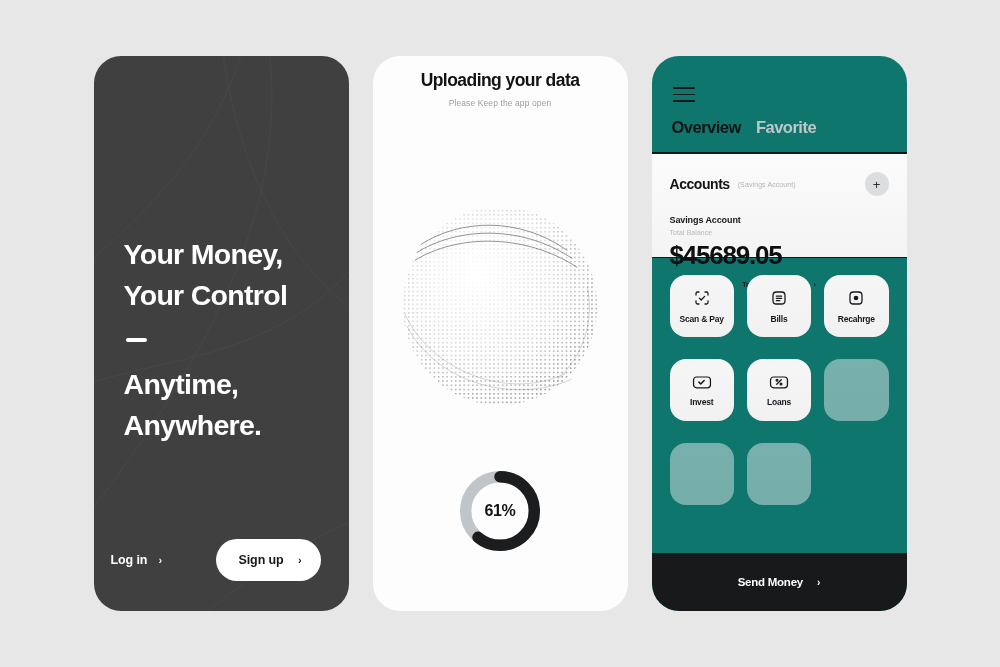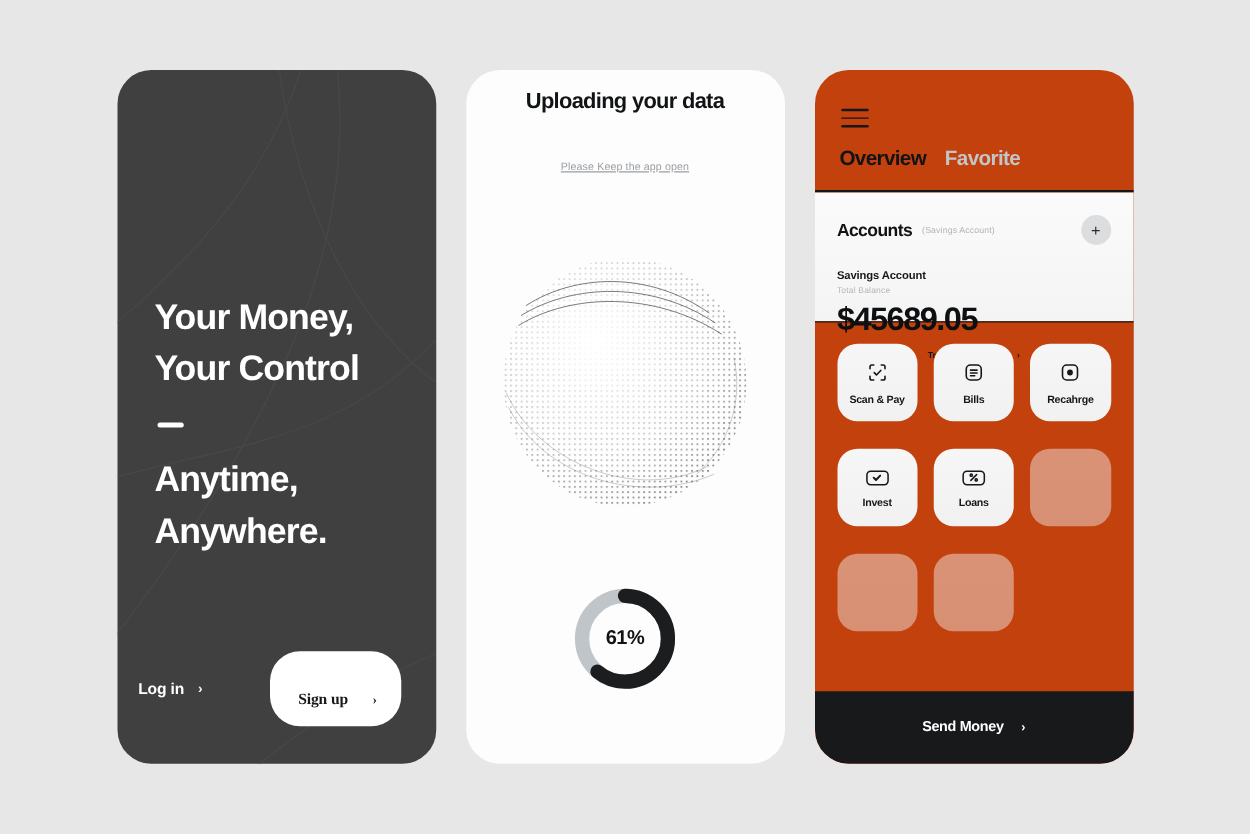--- a/index.html
+++ b/index.html
@@ -60,40 +60,39 @@
     display:flex;align-items:center;gap:11px;
     color:#fff;font-size:12.5px;font-weight:bold;
     letter-spacing:-0.1px;
     padding:6px 2px;
   }
   .login .chev{font-size:11px;font-weight:bold;opacity:.95;}
   .signup{
     display:flex;align-items:center;justify-content:space-between;
     background:#ffffff;color:#17191a;
     border-radius:24px;
-    padding:31px 19px 14px 23px;
+    padding:14px 19px 14px 23px;
     font-size:12.5px;font-weight:bold;
     letter-spacing:-0.1px;
     min-width:63px;
-    font-family:Liberation Serif, serif;
   }
   .signup .chev{font-size:11px;font-weight:bold;}
 
   
   .phone-light{ background:#fdfdfd; }
   .up-title{
     position:absolute;left:0;right:0;top:14px;
     text-align:center;
     font-size:17.5px;font-weight:bold;
     color:#111315;letter-spacing:-0.55px;
   }
   .up-sub{
-    position:absolute;left:0;right:0;top:72px;
+    position:absolute;left:0;right:0;top:42px;
     text-align:center;
-    font-size:8.5px;color:#9a9ea1;letter-spacing:0.1px;text-decoration:underline;
+    font-size:8.5px;color:#9a9ea1;letter-spacing:0.1px;
   }
   .globe{
     position:absolute;
     left:50%;top:250px;
     transform:translate(-50%,-50%);
     width:218px;height:218px;
   }
   .ring-wrap{
     position:absolute;
     left:50%;bottom:56px;
@@ -101,21 +100,21 @@
     width:88px;height:88px;
   }
   .ring-pct{
     position:absolute;inset:0;
     display:flex;align-items:center;justify-content:center;
     font-size:16px;font-weight:bold;color:#111315;
     letter-spacing:-0.4px;
   }
 
   
-  .phone-app{ background:#c2410c; }
+  .phone-app{ background:#0f766e; }
   .burger{
     position:absolute;left:21px;top:31px;
     width:22px;height:15px;
     display:flex;flex-direction:column;justify-content:space-between;
   }
   .burger span{display:block;height:1.9px;background:#15171a;border-radius:2px;}
   .tabs{
     position:absolute;left:20px;top:62px;
     display:flex;align-items:baseline;gap:15px;
   }

